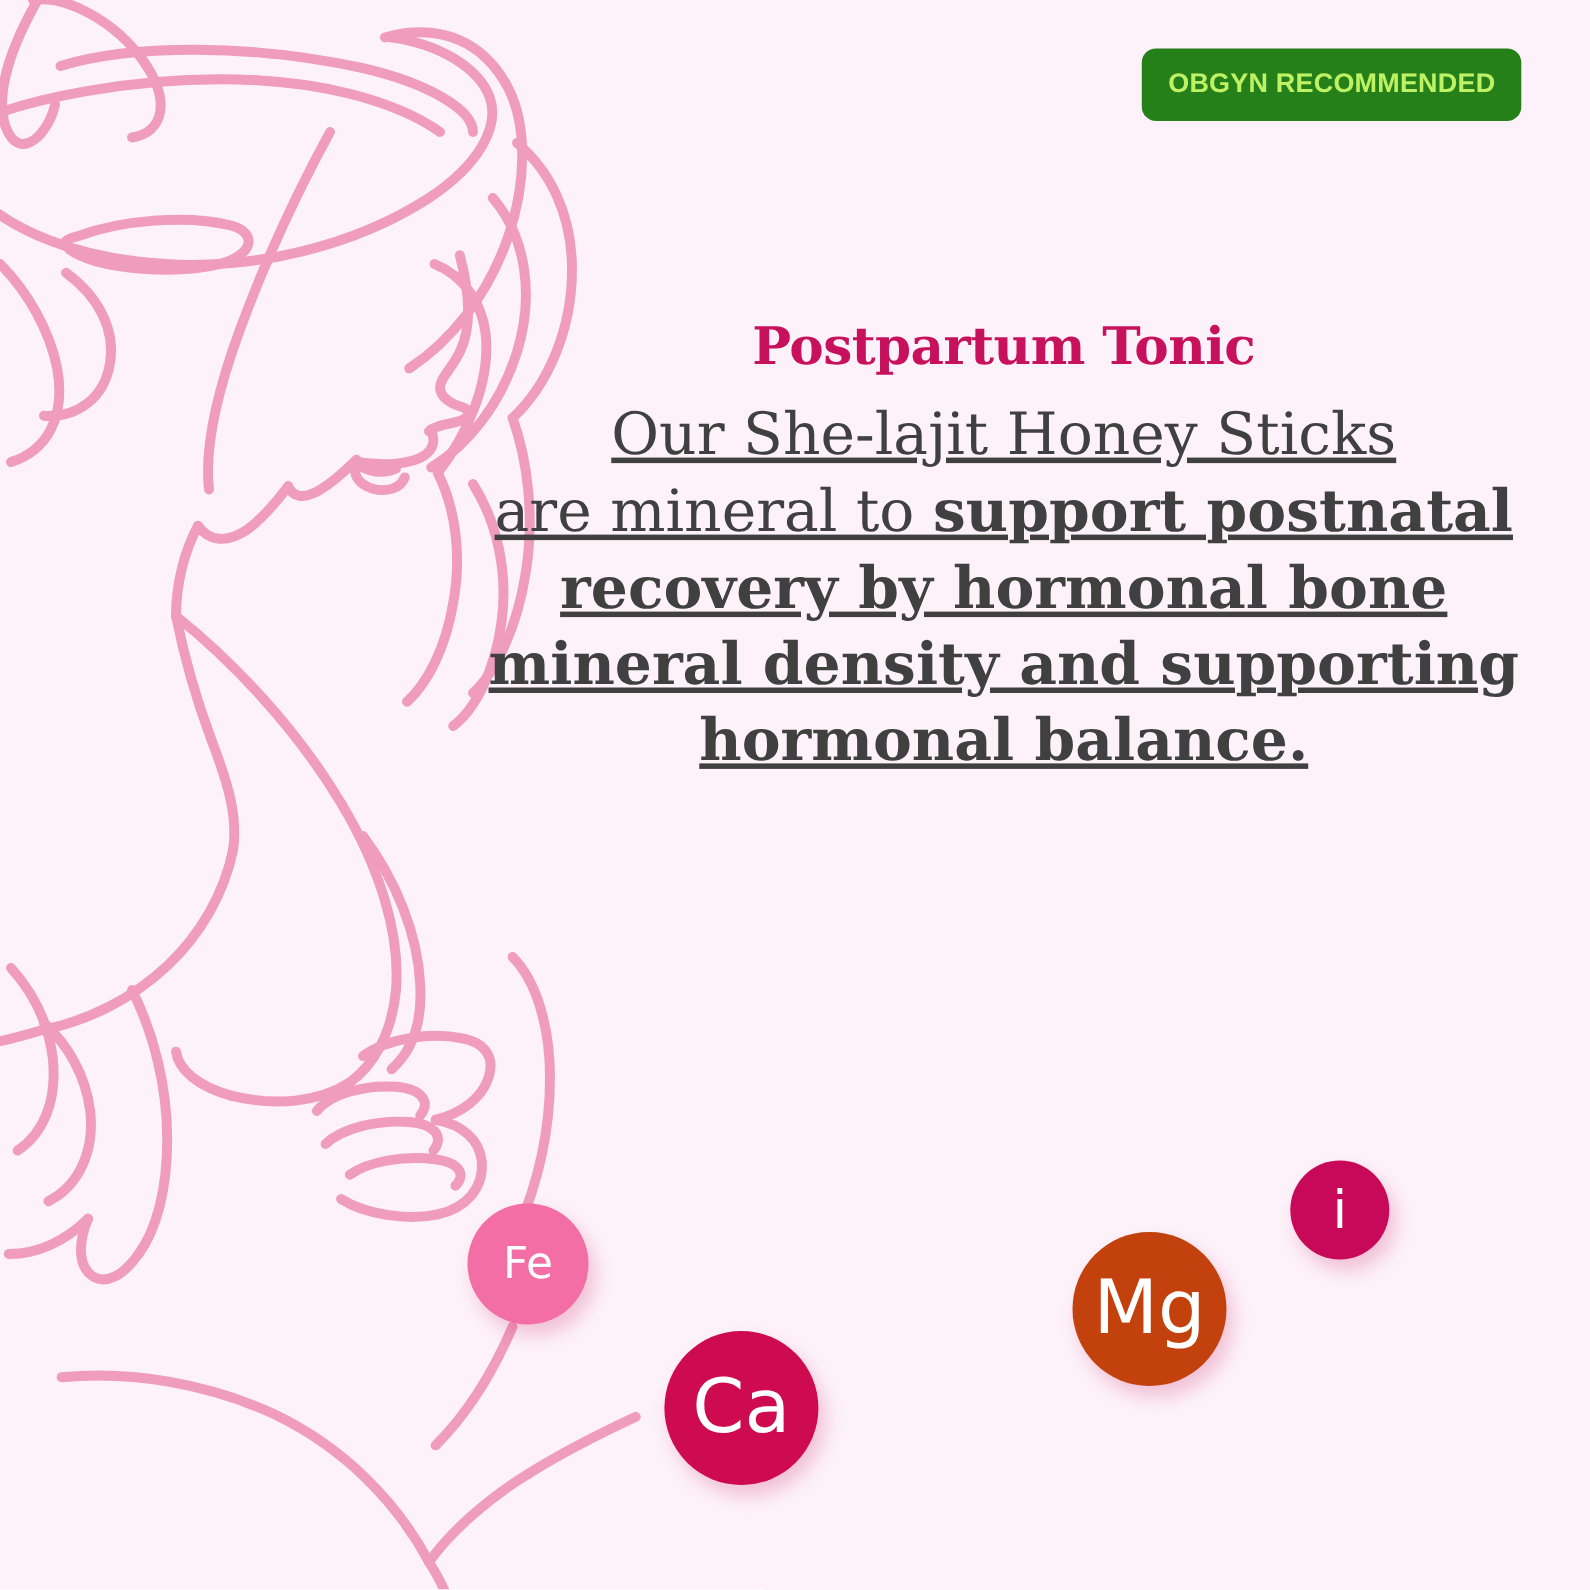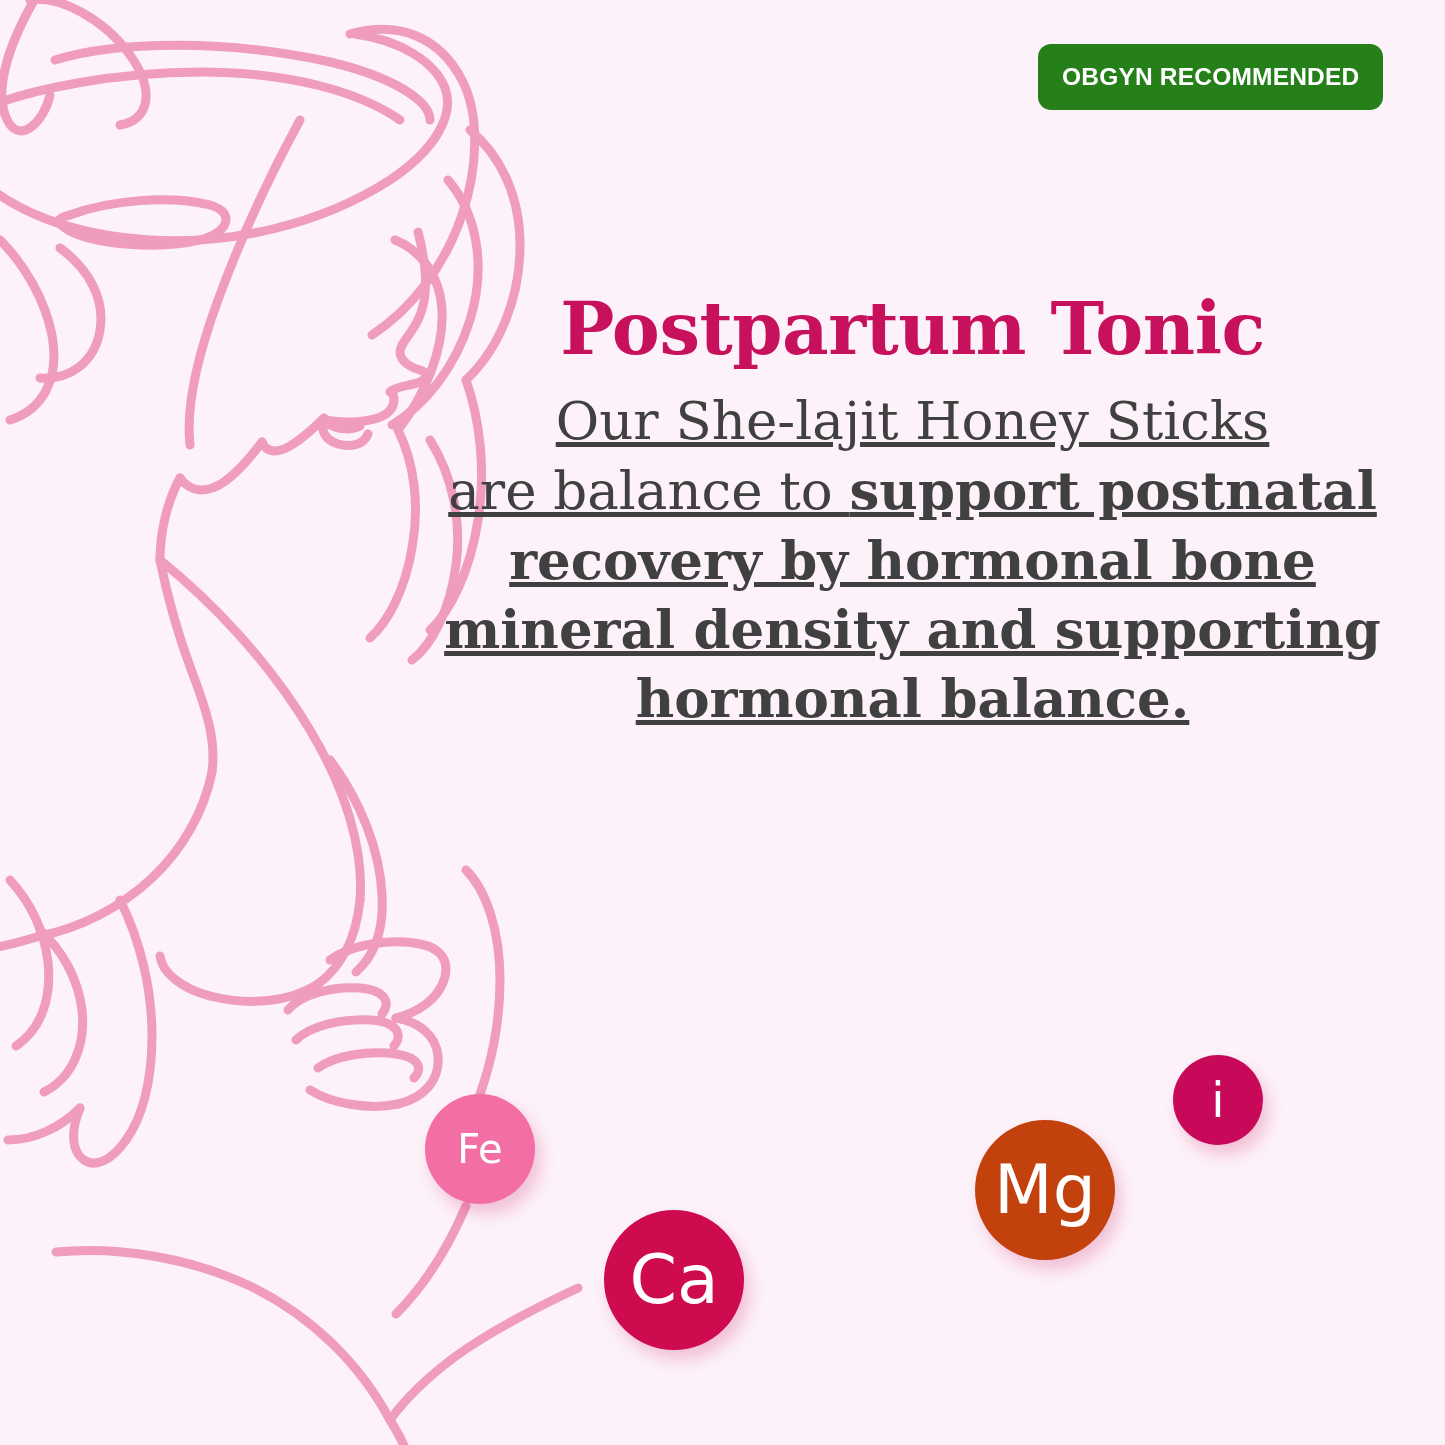--- a/index.html
+++ b/index.html
@@ -54,21 +54,21 @@
   #copy {
     position: absolute;
     left: 410px;
     top: 292px;
     width: 1005px;
     text-align: center;
     color: #C8115C;
   }
   #headline {
     font-family: "DejaVu Serif", "Liberation Serif", serif;
-    font-size: 72px;
+    font-size: 47px;
     font-weight: 700;
     line-height: 1.02;
     letter-spacing: -0.5px;
     margin: 0 0 22px 0;
     color: #C8115C;
   }
   #subcopy {
     font-family: "DejaVu Serif", "Liberation Serif", serif;
     font-size: 53px;
     line-height: 1.30;
@@ -174,32 +174,32 @@
       <path d="M 390 1420 C 400 1436 406 1448 408 1458"></path>
       <path d="M 390 1420 C 410 1392 444 1362 480 1340"></path>
       <path d="M 480 1340 C 512 1320 548 1302 578 1288"></path>
 
       <path d="M 470 1120 C 488 1078 500 1030 500 980 C 500 930 486 890 466 870"></path>
       <path d="M 466 1206 C 448 1248 424 1286 396 1314"></path>
     </g>
   </svg>
 
   <div id="badge" style="background: rgb(38, 128, 26);">
-    <span class="badge-text" style="color: #ffffff;">OBGYN RECOMMENDED</span>
+    <span class="badge-text" style="color: #bef264;">OBGYN RECOMMENDED</span>
   </div>
 
   <div id="copy" style="color: rgb(200, 17, 92);">
     <h1 id="headline" style="color: rgb(200, 17, 92);">Postpartum Tonic</h1>
 
     <p id="subcopy" style="color: #404040; text-decoration: underline;">
       <span class="ln">
         <span>Our She-lajit Honey Sticks</span>
       </span>
       <span class="ln">
-        <span>are balance to </span><span class="em">support postnatal</span>
+        <span>are mineral to </span><span class="em">support postnatal</span>
       </span>
       <span class="ln em">recovery by hormonal bone</span>
       <span class="ln em">mineral density and supporting</span>
       <span class="ln em">hormonal balance.</span>
     </p>
   </div>
 
   <div class="bubble" id="bubble-fe" style="background: rgb(242, 110, 164);">
     <span class="bubble-label">Fe</span>
   </div>

